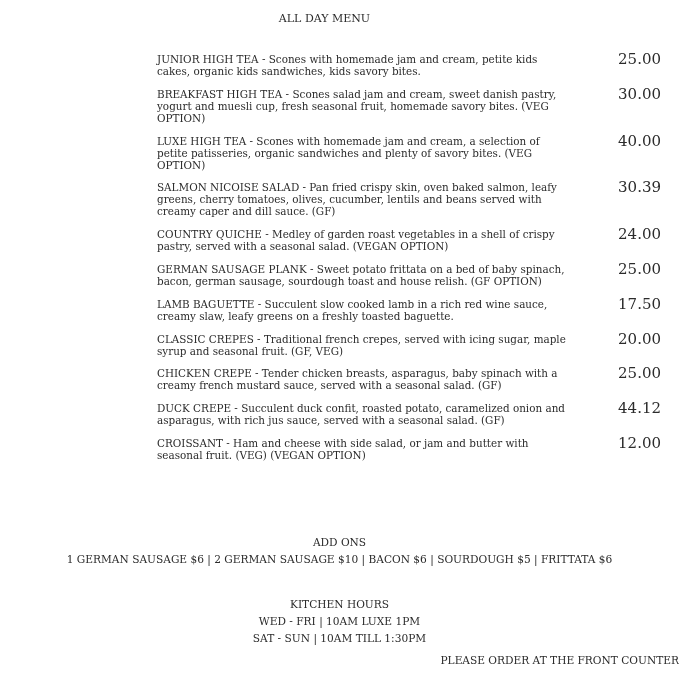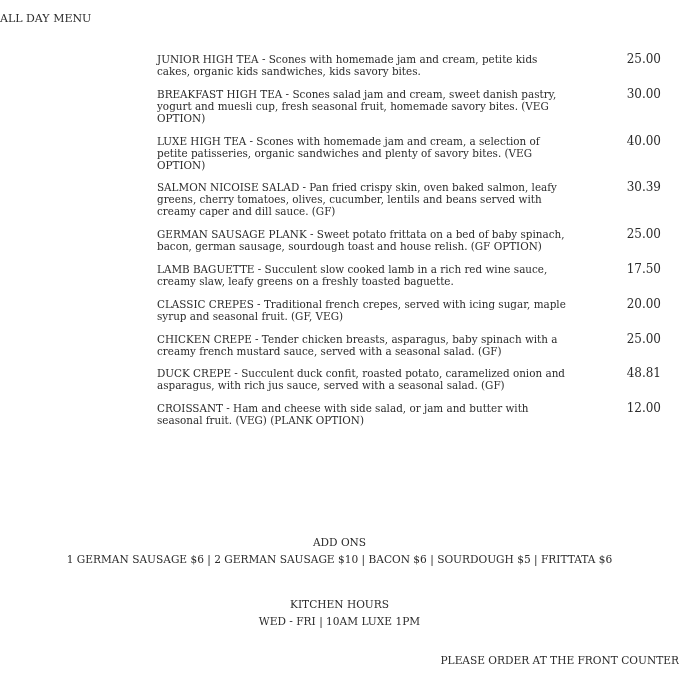--- a/index.html
+++ b/index.html
@@ -13,23 +13,24 @@
       position: relative;
       overflow: hidden;
       font-family: "DejaVu Serif", "Liberation Serif", serif;
       color: #2b2b2b;
     }
     .title {
       position: absolute;
       top: 12px;
       left: 0;
       width: 595px;
-      text-align: left;
+      text-align: center;
       font-size: 11px;
       letter-spacing: 0;
+      padding-left: 27px;
     }
     .menu {
       position: absolute;
       top: 53px;
       left: 157px;
       width: 504px;
     }
     .item {
       position: relative;
       font-size: 10.4px;
@@ -37,21 +38,21 @@
       margin-bottom: 10.8px;
     }
     .item-desc {
       width: 410px;
       display: block;
     }
     .item-price {
       position: absolute;
       right: 0;
       top: 0;
-      font-size: 12px;
+      font-size: 15px;
     }
     .center-block {
       position: absolute;
       left: 0;
       width: 679px;
       text-align: center;
       font-size: 10.6px;
       line-height: 17px;
     }
     .addons { top: 534px; }
@@ -74,48 +75,53 @@
   </div>
   <div class="item">
     <span class="item-desc">LUXE HIGH TEA - Scones with homemade jam and cream, a selection of petite patisseries, organic sandwiches and plenty of savory bites. (VEG OPTION)</span>
     <span class="item-price">40.00</span>
   </div>
   <div class="item">
     <span class="item-desc">SALMON NICOISE SALAD - Pan fried crispy skin, oven baked salmon, leafy greens, cherry tomatoes, olives, cucumber, lentils and beans served with creamy caper and dill sauce. (GF)</span>
     <span class="item-price">30.39</span>
   </div>
   <div class="item">
+    <span class="item-desc">COUNTRY QUICHE - Medley of garden roast vegetables in a shell of crispy pastry, served with a seasonal salad. (VEGAN OPTION)</span>
+    <span class="item-price">24.00</span>
+  </div>
+  <div class="item">
     <span class="item-desc">GERMAN SAUSAGE PLANK - Sweet potato frittata on a bed of baby spinach, bacon, german sausage, sourdough toast  and house relish. (GF OPTION)</span>
     <span class="item-price">25.00</span>
   </div>
   <div class="item">
     <span class="item-desc">LAMB BAGUETTE - Succulent slow cooked lamb in a rich red wine sauce, creamy slaw, leafy greens on a freshly toasted baguette.</span>
     <span class="item-price">17.50</span>
   </div>
   <div class="item">
     <span class="item-desc">CLASSIC CREPES - Traditional french crepes, served with icing sugar, maple syrup and seasonal fruit. (GF, VEG)</span>
     <span class="item-price">20.00</span>
   </div>
   <div class="item">
     <span class="item-desc">CHICKEN CREPE - Tender chicken breasts, asparagus, baby spinach with a creamy french mustard sauce, served with a seasonal salad. (GF)</span>
     <span class="item-price">25.00</span>
   </div>
   <div class="item">
     <span class="item-desc">DUCK CREPE - Succulent duck confit, roasted potato, caramelized onion and asparagus, with rich jus sauce, served with a seasonal salad. (GF)</span>
-    <span class="item-price">48.81</span>
+    <span class="item-price">44.12</span>
   </div>
   <div class="item">
-    <span class="item-desc">CROISSANT - Ham and cheese with side salad, or jam and butter with seasonal fruit. (VEG) (PLANK OPTION)</span>
+    <span class="item-desc">CROISSANT - Ham and cheese with side salad, or jam and butter with seasonal fruit. (VEG) (VEGAN OPTION)</span>
     <span class="item-price">12.00</span>
   </div>
 </div>
 
 <div class="center-block addons">
   <div>ADD ONS</div>
   <div>1 GERMAN SAUSAGE $6 | 2 GERMAN SAUSAGE $10 | BACON $6 | SOURDOUGH $5 | FRITTATA $6</div>
 </div>
 
 <div class="center-block hours">
   <div>KITCHEN HOURS</div>
   <div>WED - FRI | 10AM LUXE 1PM</div>
+  <div>SAT - SUN | 10AM TILL 1:30PM</div>
 </div>
 
 <div class="center-block order">PLEASE ORDER AT THE FRONT COUNTER</div>
 
 </body></html>

